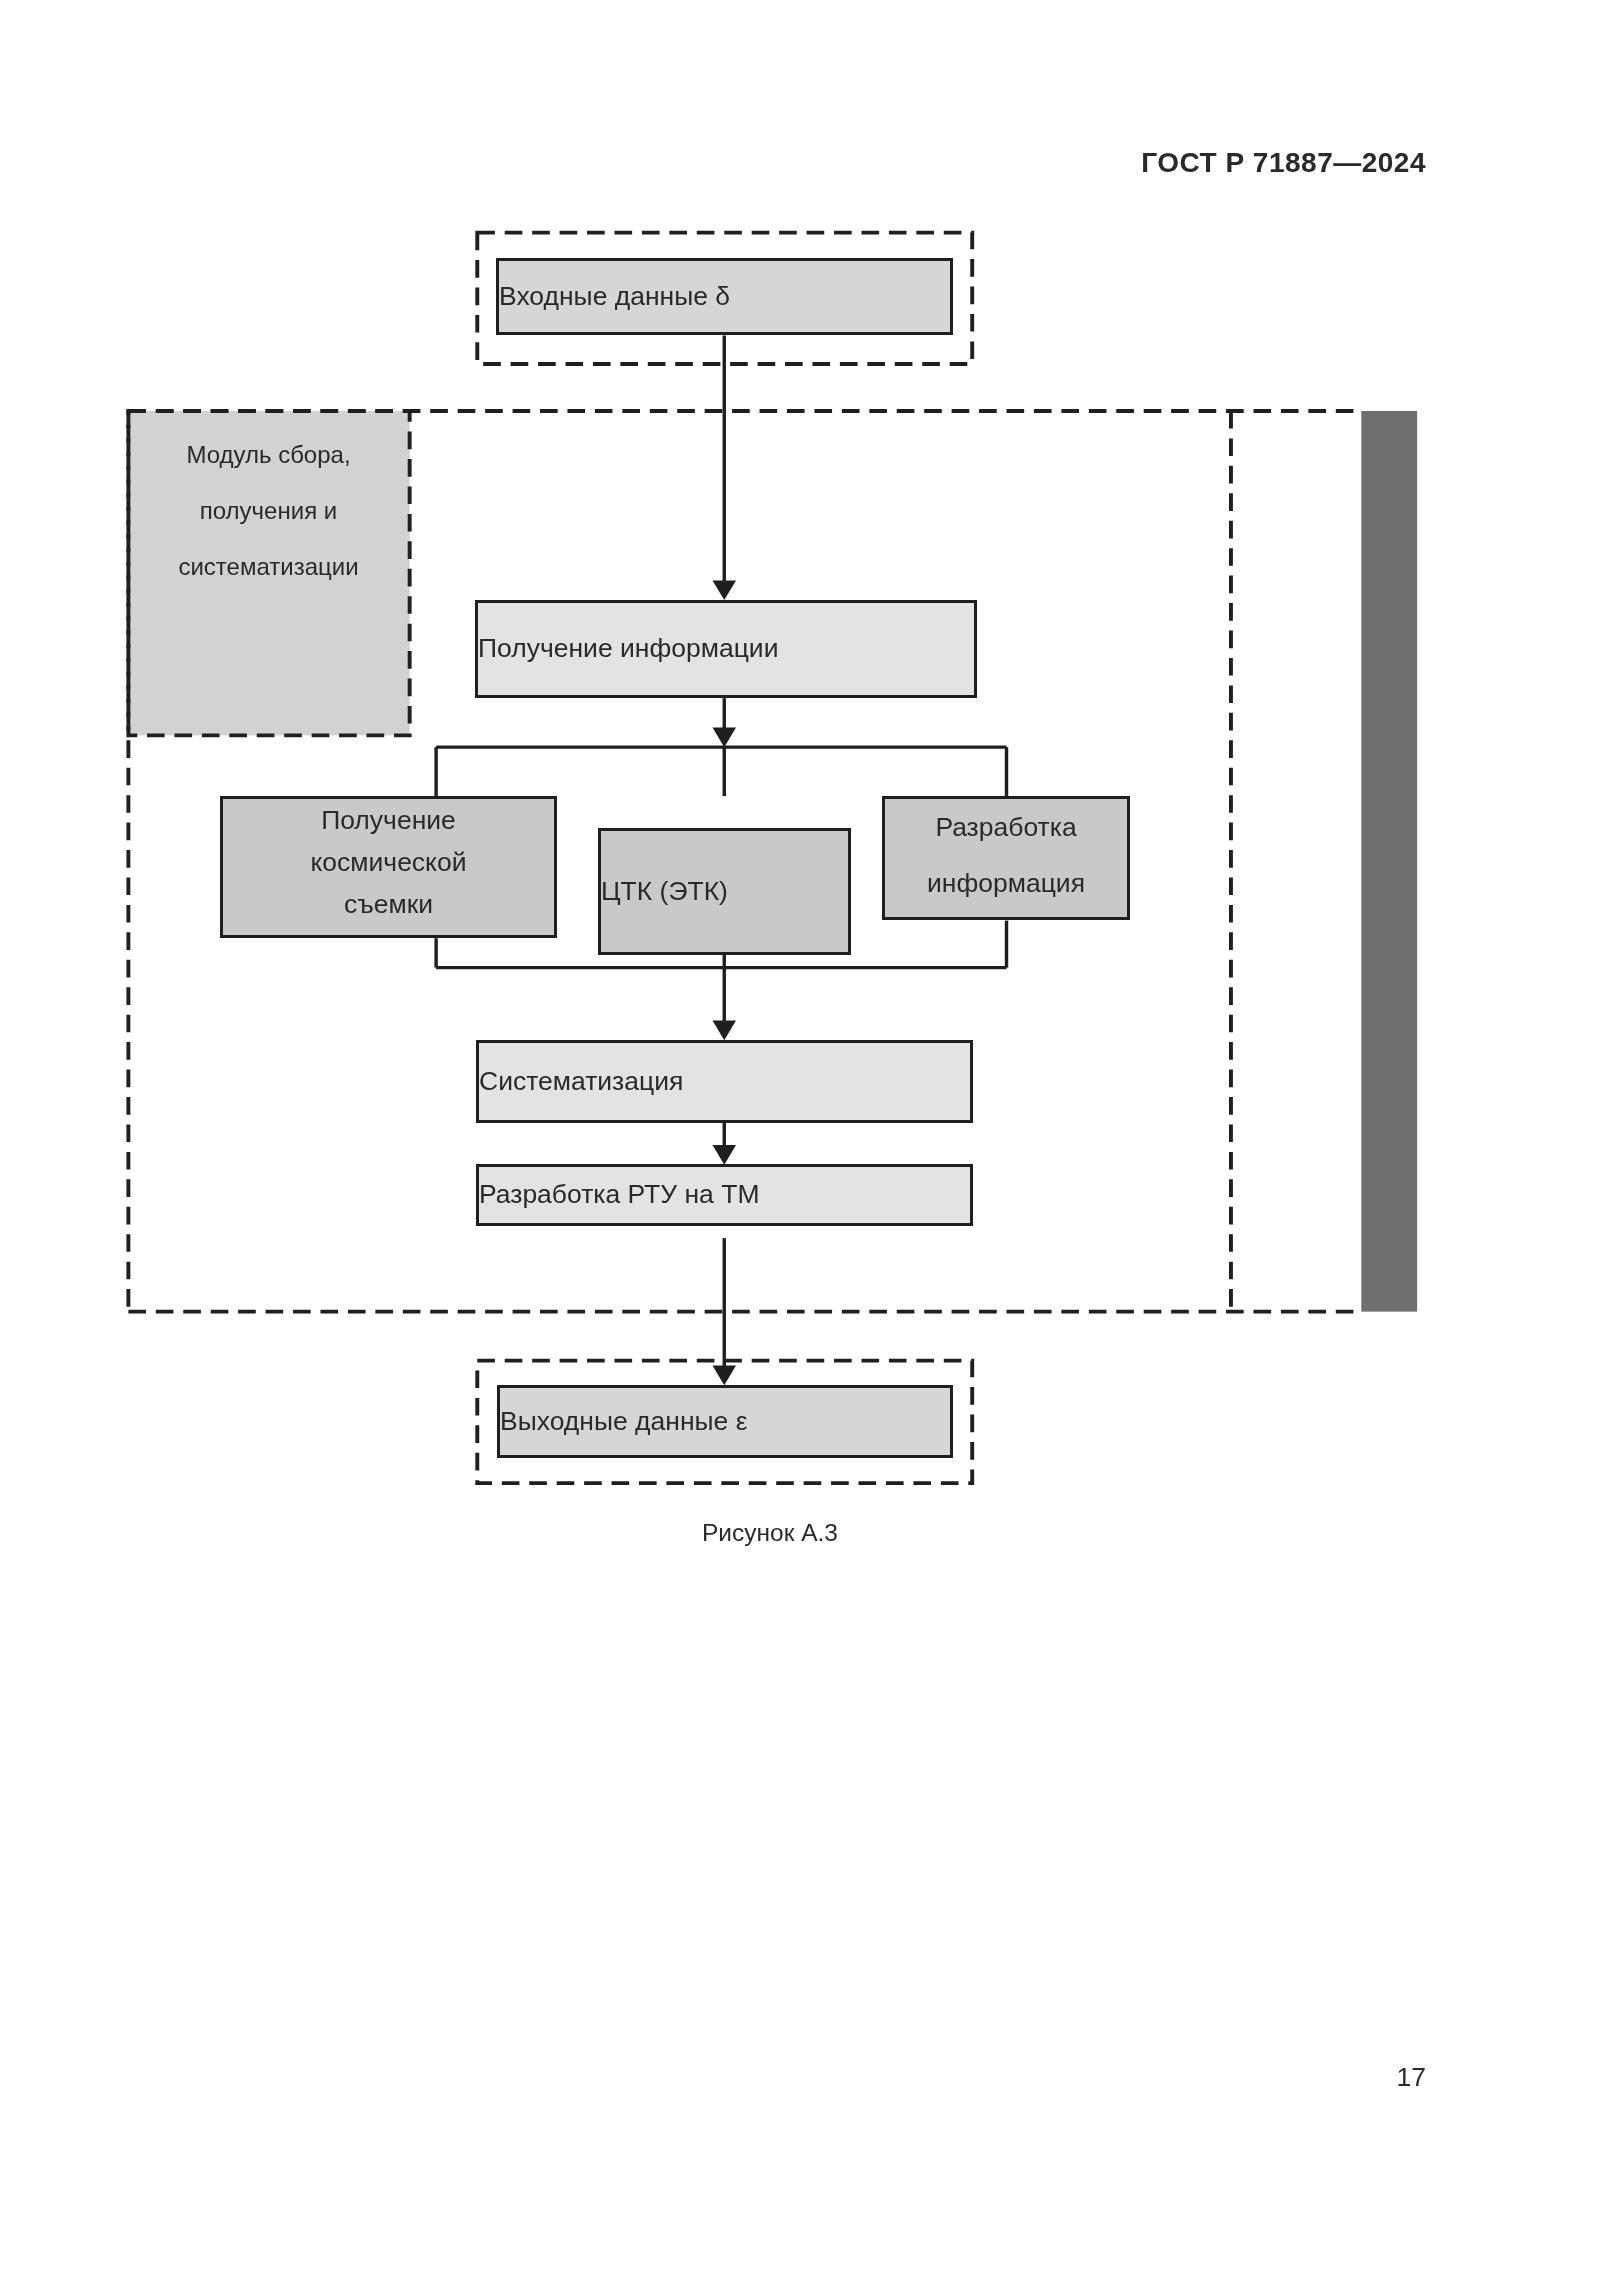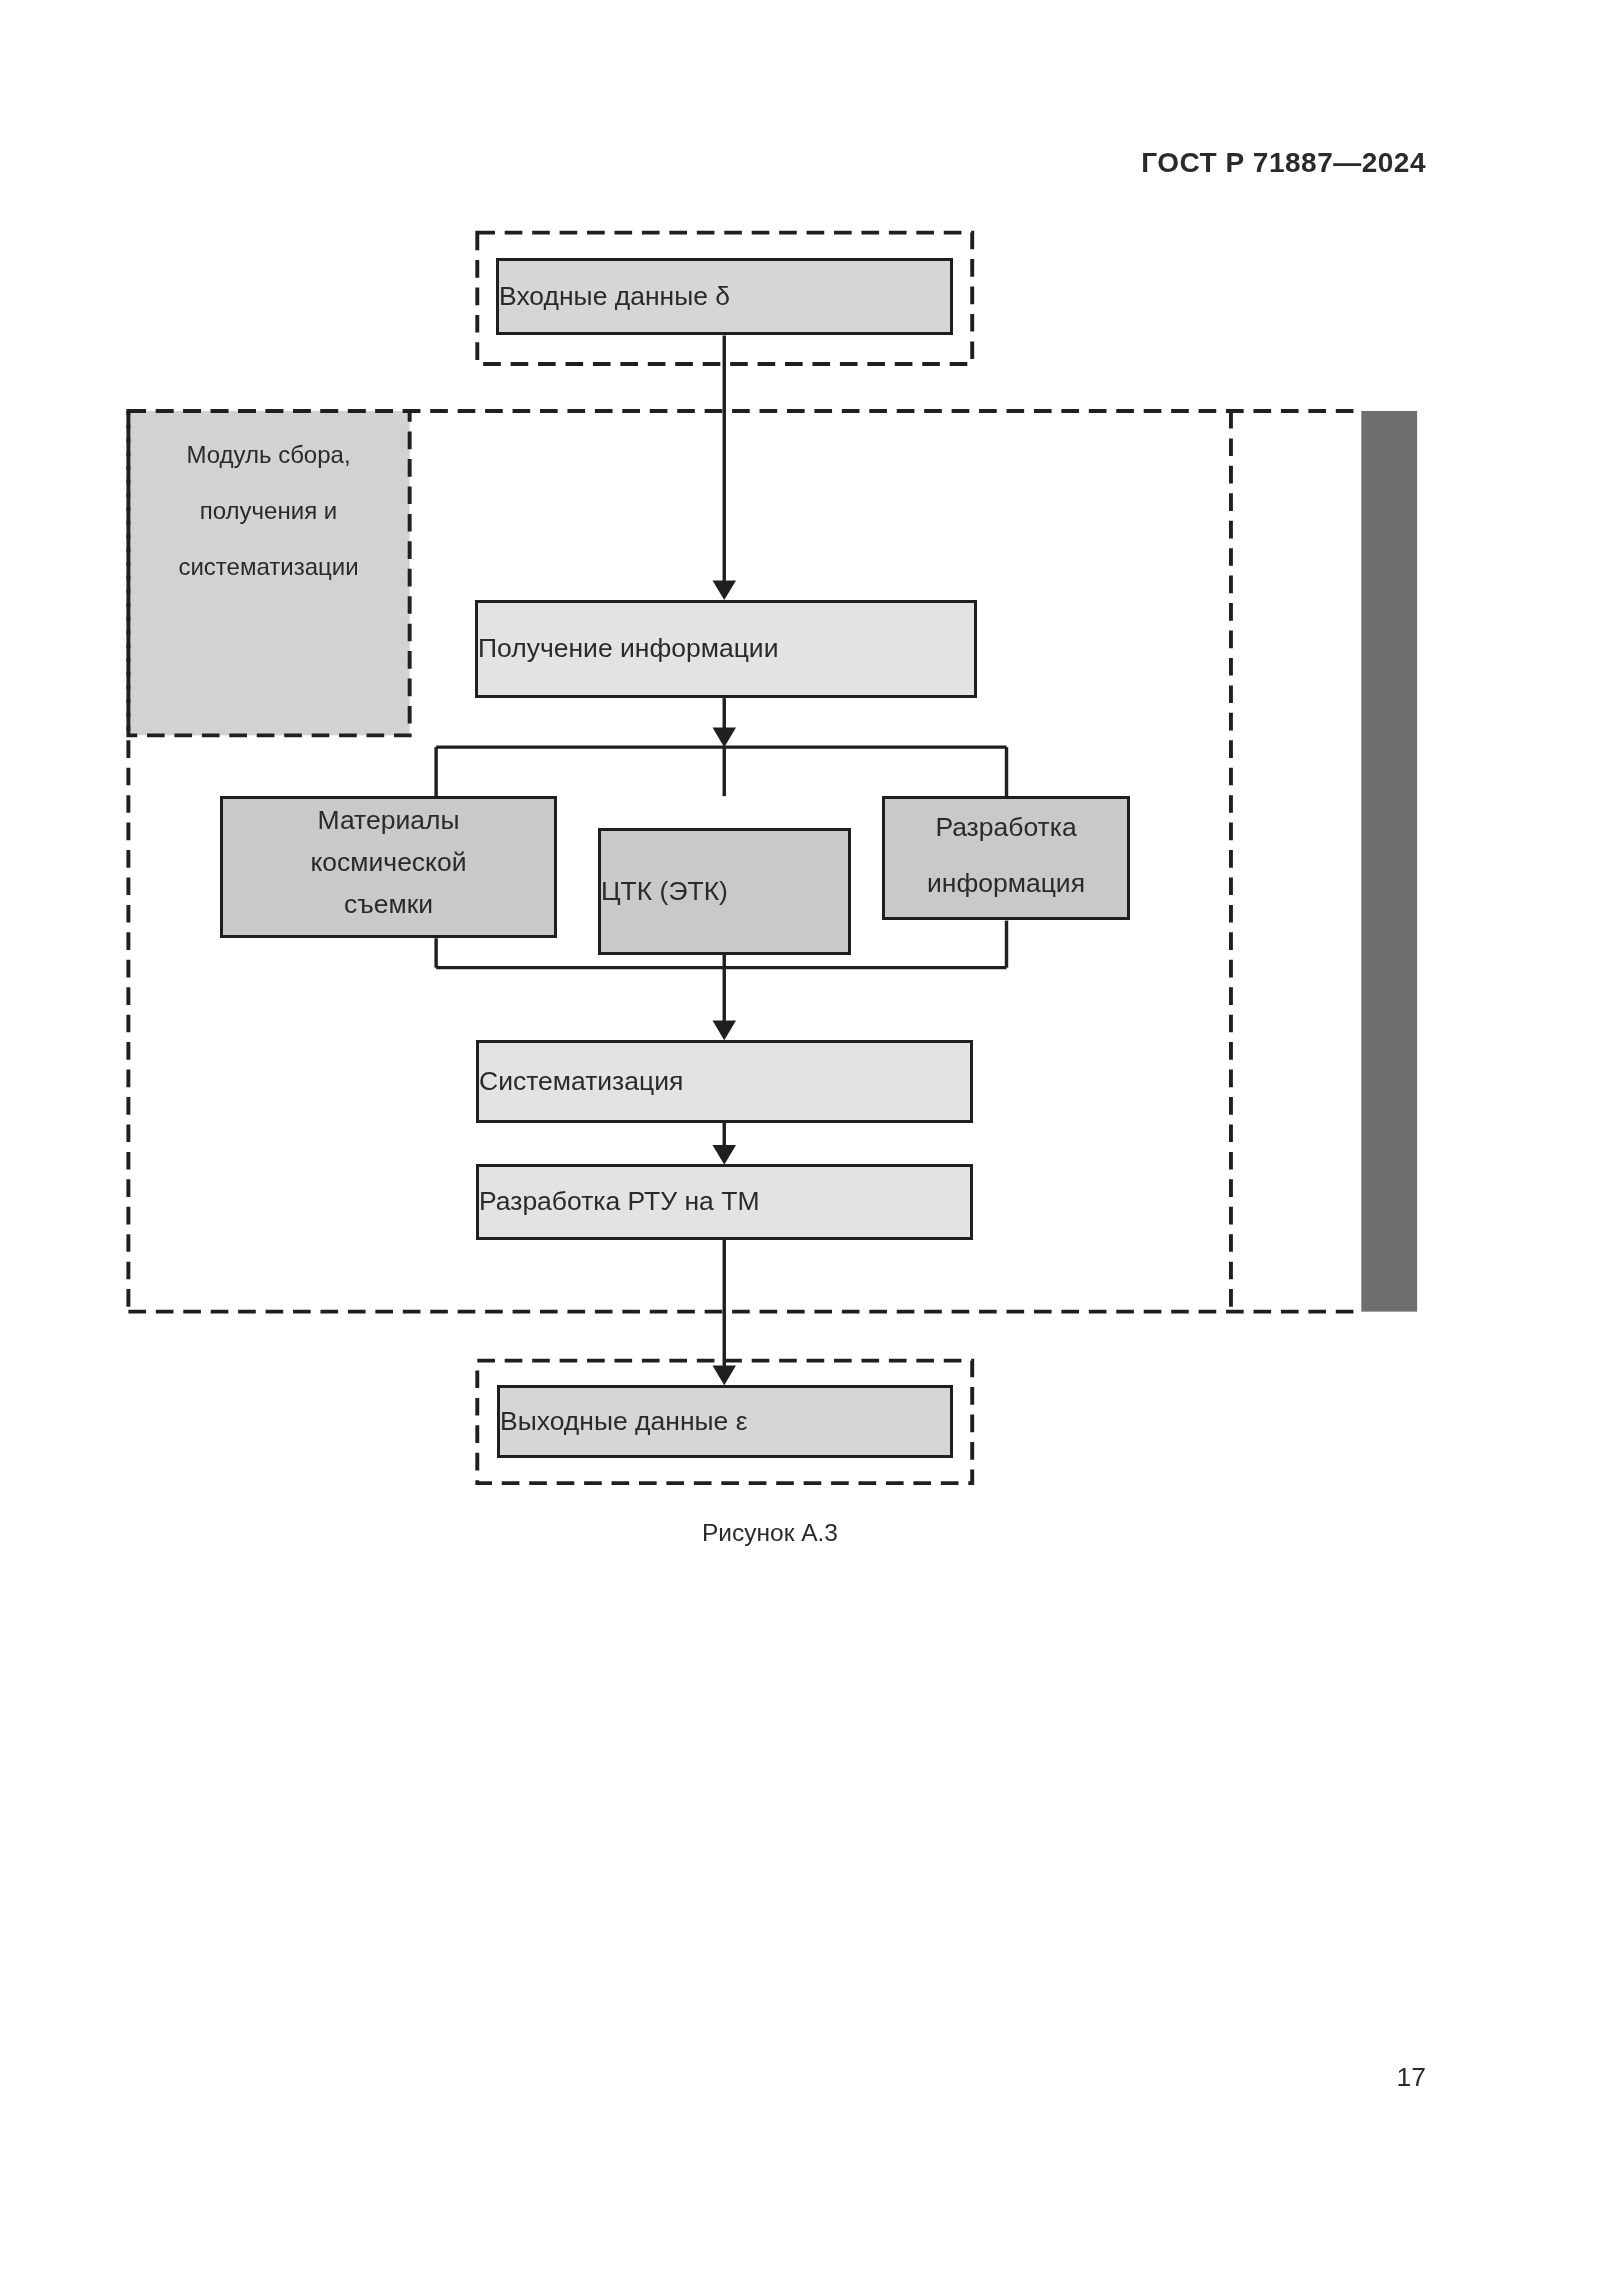--- a/index.html
+++ b/index.html
@@ -118,39 +118,39 @@
 
   <div class="abs flowbox fill-medium" style="left:496px;top:258px;width:457px;height:77px;">
     <span>Входные данные δ</span>
   </div>
 
   <div class="abs flowbox fill-light" style="left:475px;top:600px;width:502px;height:98px;">
     <span>Получение информации</span>
   </div>
 
   <div class="abs flowbox fill-dark multiline mat-lines" style="left:220px;top:796px;width:337px;height:142px;">
-    <span class="ln">Материалы</span>
+    <span class="ln">Получение</span>
     <span class="ln">космической</span>
     <span class="ln">съемки</span>
   </div>
 
   <div class="abs flowbox fill-dark" style="left:598px;top:828px;width:253px;height:127px;">
     <span>ЦТК (ЭТК)</span>
   </div>
 
   <div class="abs flowbox fill-dark multiline ref-lines" style="left:882px;top:796px;width:248px;height:124px;">
     <span class="ln">Разработка</span>
     <span class="ln">информация</span>
   </div>
 
   <div class="abs flowbox fill-light" style="left:476px;top:1040px;width:497px;height:83px;">
     <span>Систематизация</span>
   </div>
 
-  <div class="abs flowbox fill-light" style="left:476px;top:1164px;width:497px;height:76px;">
+  <div class="abs flowbox fill-light" style="left:476px;top:1164px;width:497px;height:62px;">
     <span>Разработка РТУ на ТМ</span>
   </div>
 
   <div class="abs flowbox fill-medium" style="left:497px;top:1385px;width:456px;height:73px;">
     <span>Выходные данные ε</span>
   </div>
 
   <div class="abs caption">Рисунок А.3</div>
 
   <div class="abs page-number">17</div>

